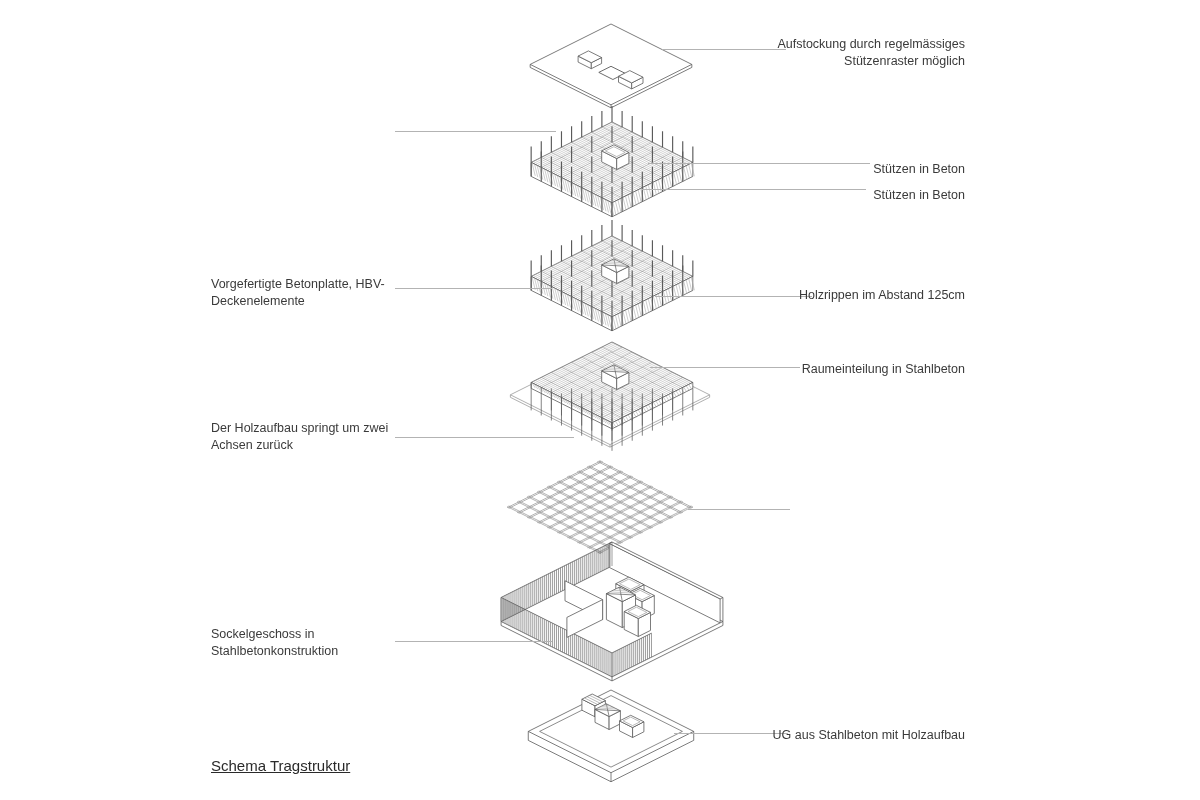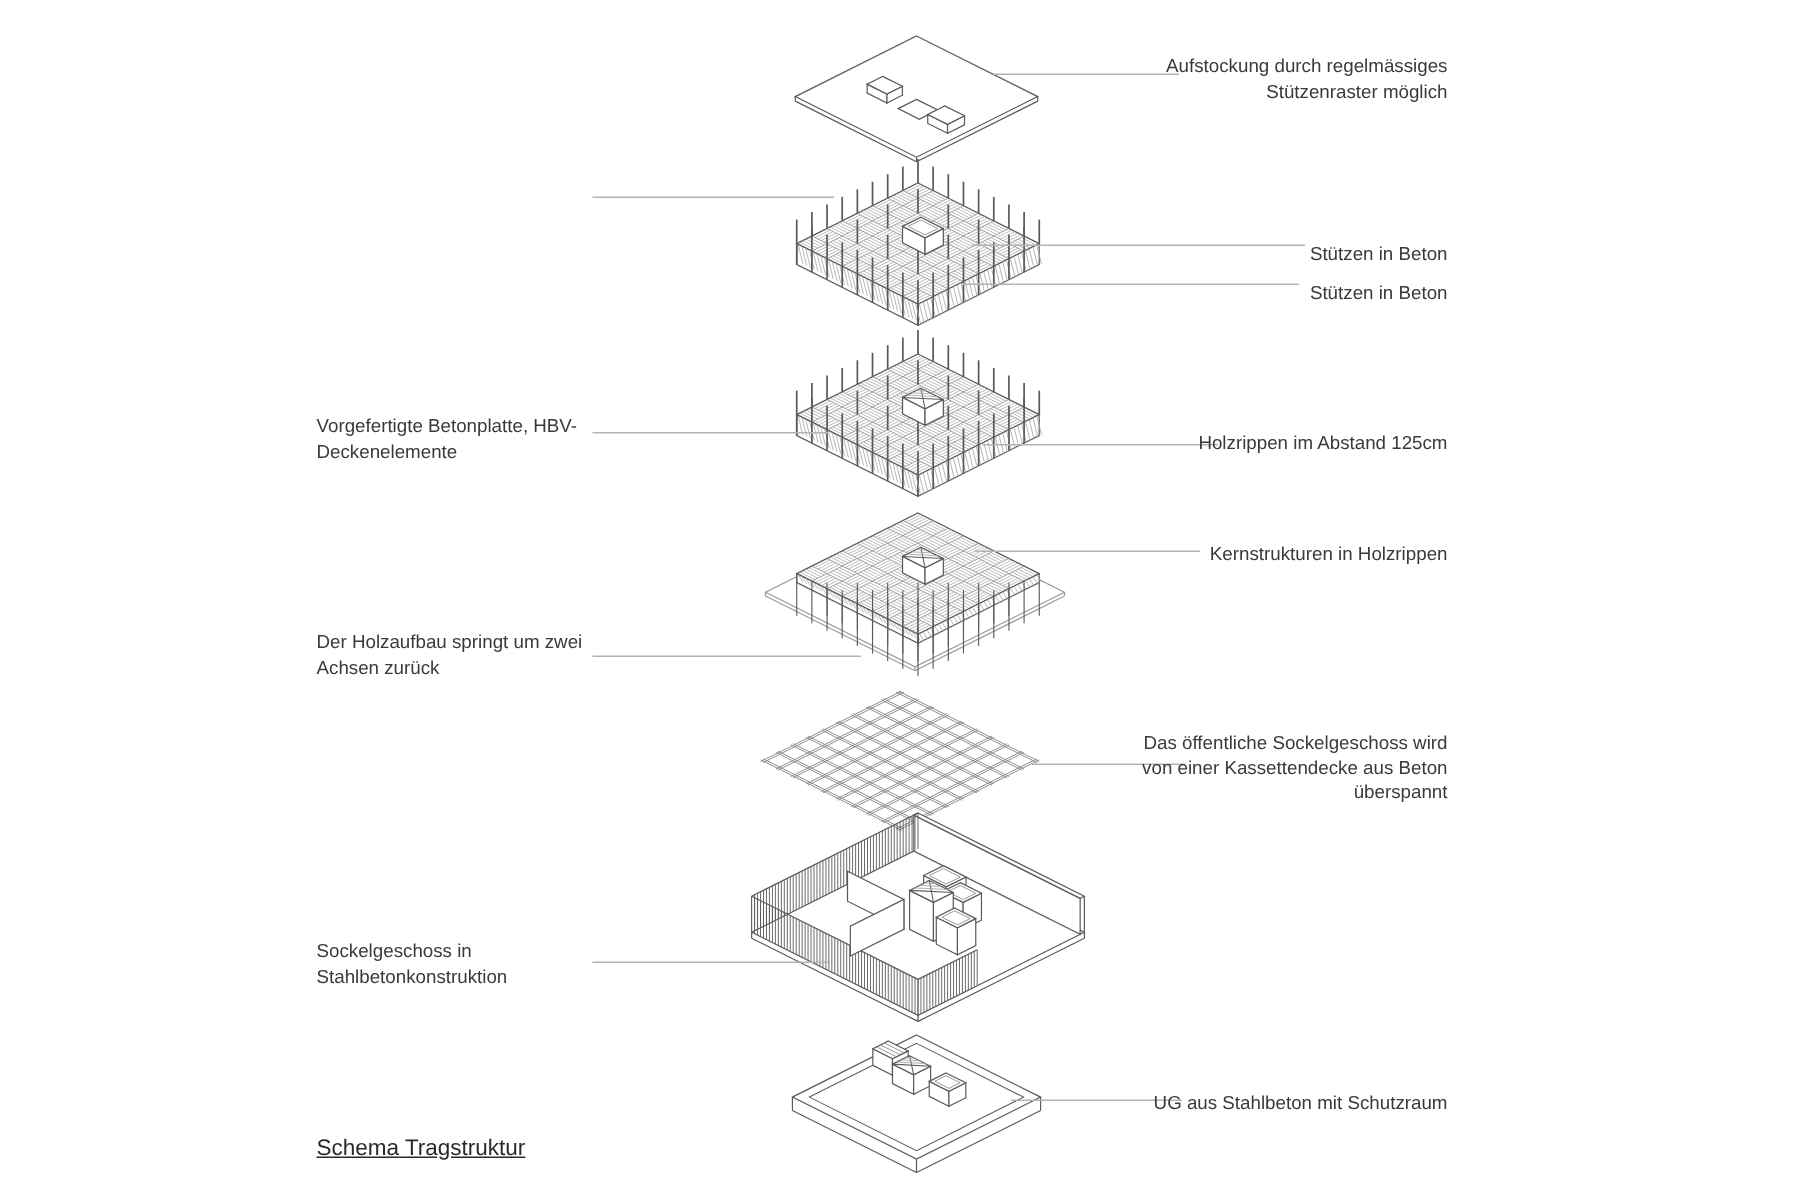--- a/index.html
+++ b/index.html
@@ -1510,18 +1510,17 @@
   <div class="leader" style="left:674px;top:733px;width:114px"></div>
 
   <div class="lbl" style="left:211px;top:420px;width:200px">Der Holzaufbau springt um zwei Achsen zurück</div>
   <div class="lbl" style="left:211px;top:276px;width:198px">Vorgefertigte Betonplatte, HBV-Deckenelemente</div>
   <div class="lbl r" style="right:235px;top:36px;width:205px">Aufstockung durch regelmässiges Stützenraster möglich</div>
 
   <div class="lbl" style="left:211px;top:626px;width:180px">Sockelgeschoss in Stahlbetonkonstruktion</div>
   <div class="lbl r nw" style="right:235px;top:161px">Stützen in Beton</div>
   <div class="lbl r nw" style="right:235px;top:187px">Stützen in Beton</div>
   <div class="lbl r nw" style="right:235px;top:287px">Holzrippen im Abstand 125cm</div>
-  <div class="lbl r nw" style="right:235px;top:361px">Kernstrukturen in Holzrippen</div>
-  <div class="lbl r" style="right:235px;top:487px;width:205px">Das öffentliche Sockelgeschoss wird von einer Kassettendecke aus Beton überspannt</div>
-  <div class="lbl r nw" style="right:235px;top:727px">UG aus Stahlbeton mit Schutzraum</div>
+  <div class="lbl r nw" style="right:235px;top:361px">Raumeinteilung in Stahlbeton</div>
+  <div class="lbl r nw" style="right:235px;top:727px">UG aus Stahlbeton mit Holzaufbau</div>
 
   <div class="title" style="left:211px;top:757px">Schema Tragstruktur</div>
 </div>
 
 </body></html>

